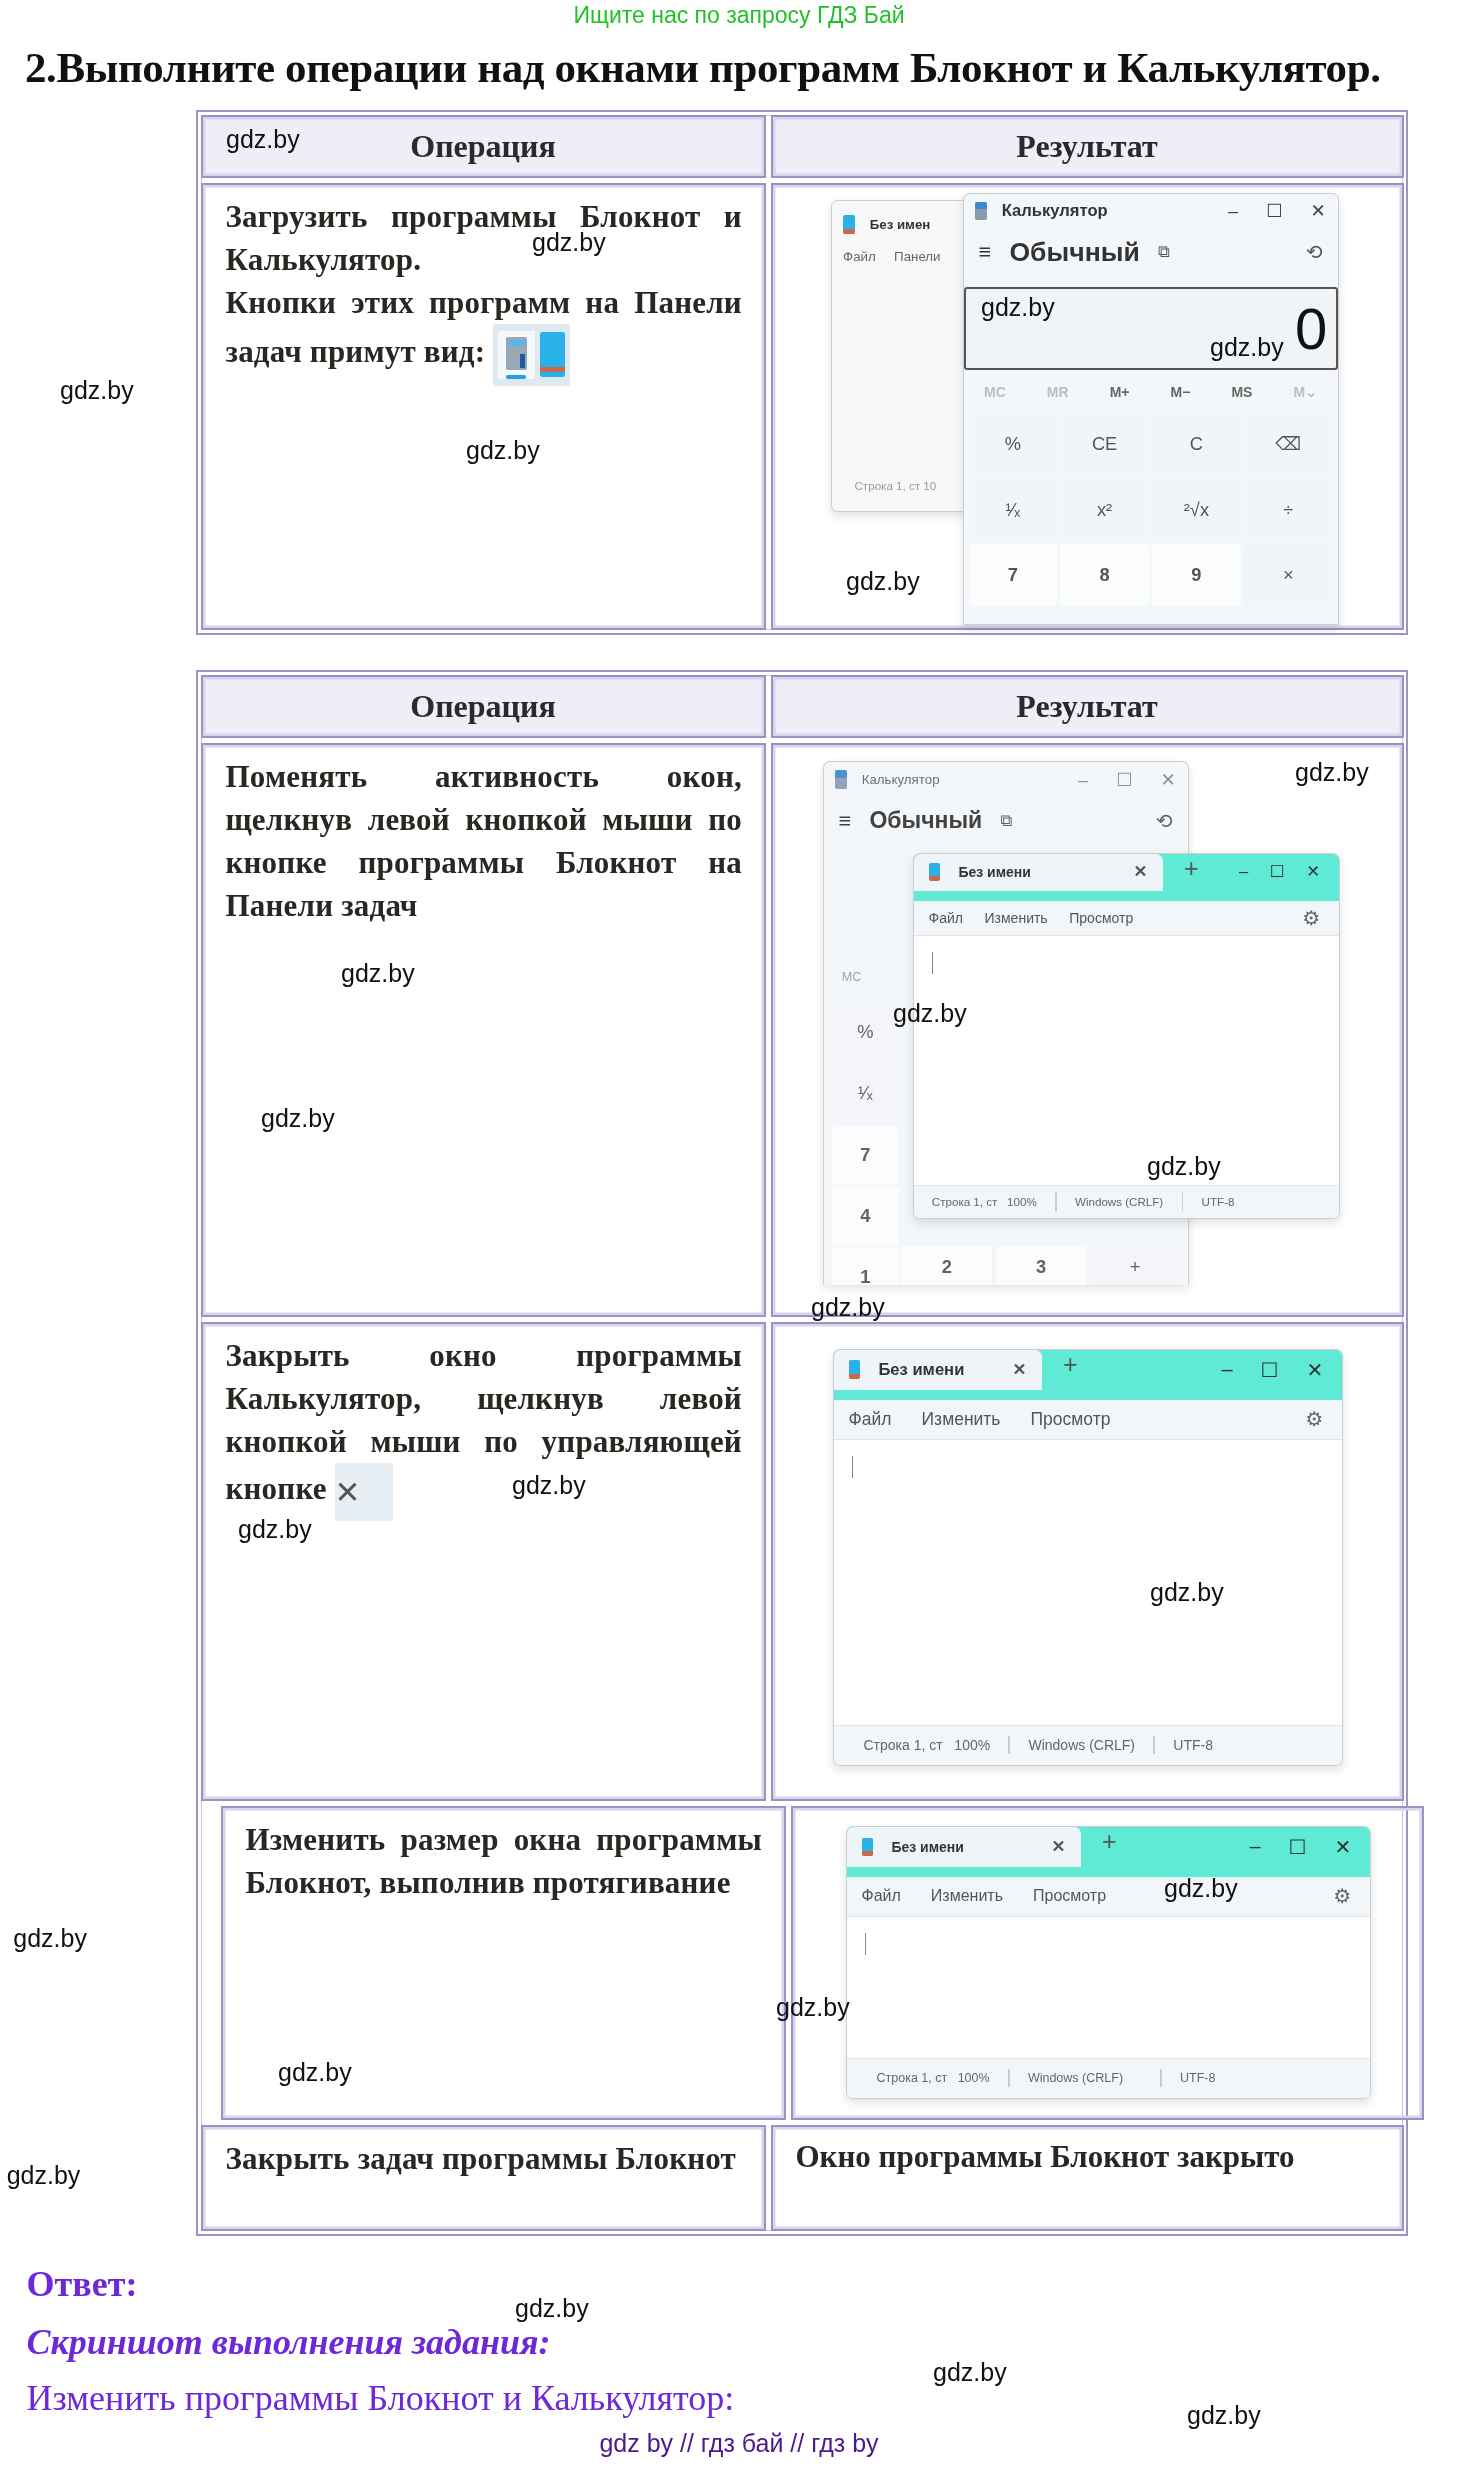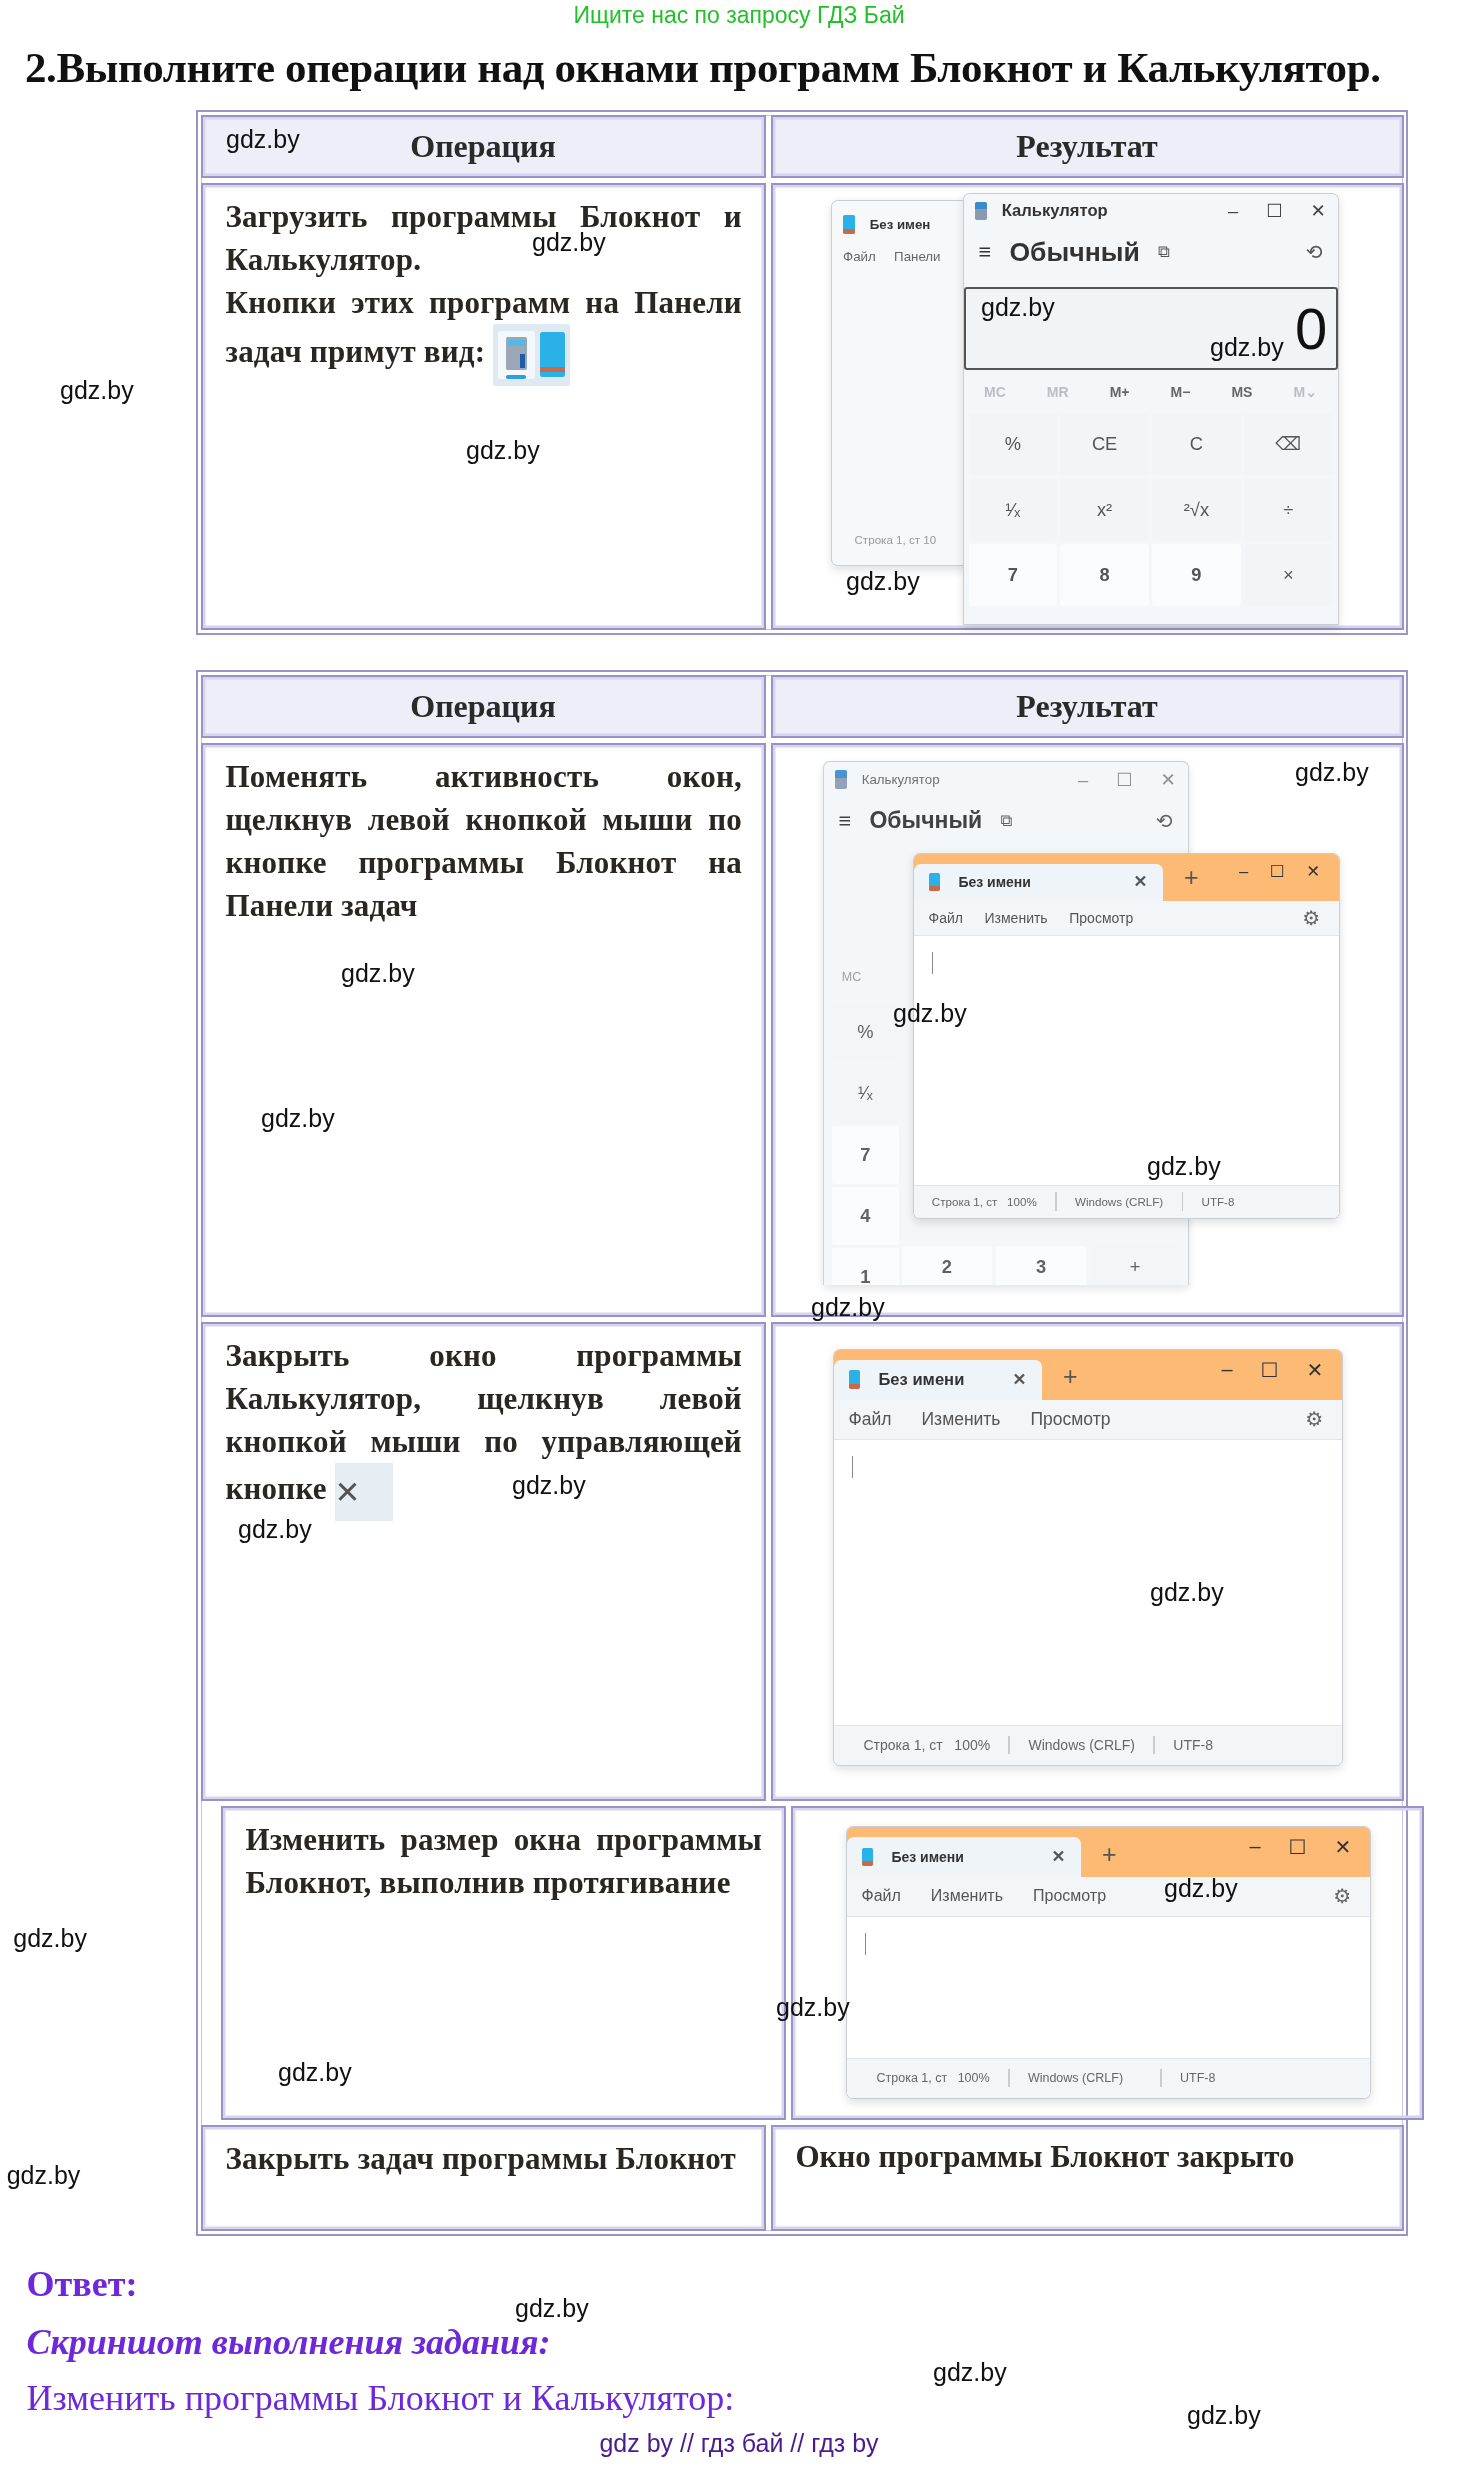--- a/index.html
+++ b/index.html
@@ -40,21 +40,21 @@
   
   .win { position: absolute; background: #f7f9fb; border: 0.8px solid #c9ced4; border-radius: 6.7px; box-shadow: 0 3.3px 10px rgba(0,0,0,0.12); overflow: hidden; font-family: "Liberation Sans", sans-serif; color: #333; }
   .win-title { display: flex; align-items: center; height: 35px; padding: 0 11.6px; font-size: 16.6px; }
   .app-icon { width: 11.6px; height: 18.3px; border-radius: 1.7px; margin-right: 15px; flex: none; }
   .app-icon.note { background: linear-gradient(#2ab2e8 75%, #c86a4a 75%); }
   .app-icon.calc { background: linear-gradient(#3a8ad0 40%, #8c9ab0 40%); }
   .ctrl { margin-left: auto; display: flex; gap: 28px; font-size: 18.3px; color: #444; }
   .ctrl span { cursor: pointer; }
 
   .np { background: #ffffff; }
-  .np .tabbar { height: 50px; background: #fdba74; display: flex; align-items: flex-end; position: relative; }
+  .np .tabbar { height: 50px; background: #5eead4; display: flex; align-items: flex-start; position: relative; }
   .np .tab { height: 40px; width: 208px; background: #eef4f8; border-radius: 6.7px 6.7px 0 0; display: flex; align-items: center; padding: 0 15px; font-size: 16.6px; font-weight: bold; color: #333; }
   .np .tab-close { margin-left: auto; font-size: 16.6px; color: #555; }
   .np .tab-plus { font-size: 25px; color: #555; margin: 0 0 8.3px 21.6px; }
   .np .wctrl { position: absolute; right: 18.3px; top: 8.3px; display: flex; gap: 28px; font-size: 20px; color: #333; }
   .np .menubar { height: 40px; background: #f3f6f9; display: flex; align-items: center; padding: 0 15px; gap: 30px; font-size: 17.5px; color: #555; border-bottom: 1.7px solid #e1e5e9; position: relative; }
   .np .gear { position: absolute; right: 18.3px; font-size: 20px; color: #666; }
   .np .editor { position: relative; background: #fff; }
   .np .caret { position: absolute; left: 18.3px; top: 16.6px; width: 1.7px; height: 21.6px; background: #888; }
   .np .status { position: absolute; left: 0; bottom: 0; width: 100%; height: 40px; background: #f3f6f9; border-top: 1.7px solid #e1e5e9; display: flex; align-items: center; padding-left: 30px; font-size: 14px; color: #666; }
   .np .status .sep { width: 1.7px; height: 18.3px; background: #ccc; margin: 0 18.3px; }
@@ -99,21 +99,21 @@
                 <span class="calc-body"></span>
                 <span class="tb-underline"></span>
               </span>
             <span class="tb-icon note"></span>
           </span>
         </p>
       </div>
     </div>
     <div class="cell res">
 
-      <div class="win np" style="left:58px; top:15px; width:166px; height:366px; background:#f6f8fa;">
+      <div class="win np" style="left:58px; top:15px; width:166px; height:312px; background:#f6f8fa;">
         <div class="win-title" style="height:48px; font-size:13.3px;">
             <span class="app-icon note"></span>
             <span style="font-weight:bold;">Без имен</span>
           </div>
         <div style="padding:0 11.6px; font-size:13.3px; color:#666; display:flex; gap:18.3px;">
             <span>Файл</span>
             <span>Панели</span>
           </div>
         <div style="position:absolute; bottom:18.3px; left:23px; font-size:11.6px; color:#999;">Строка 1, ст   10</div>
       </div>

